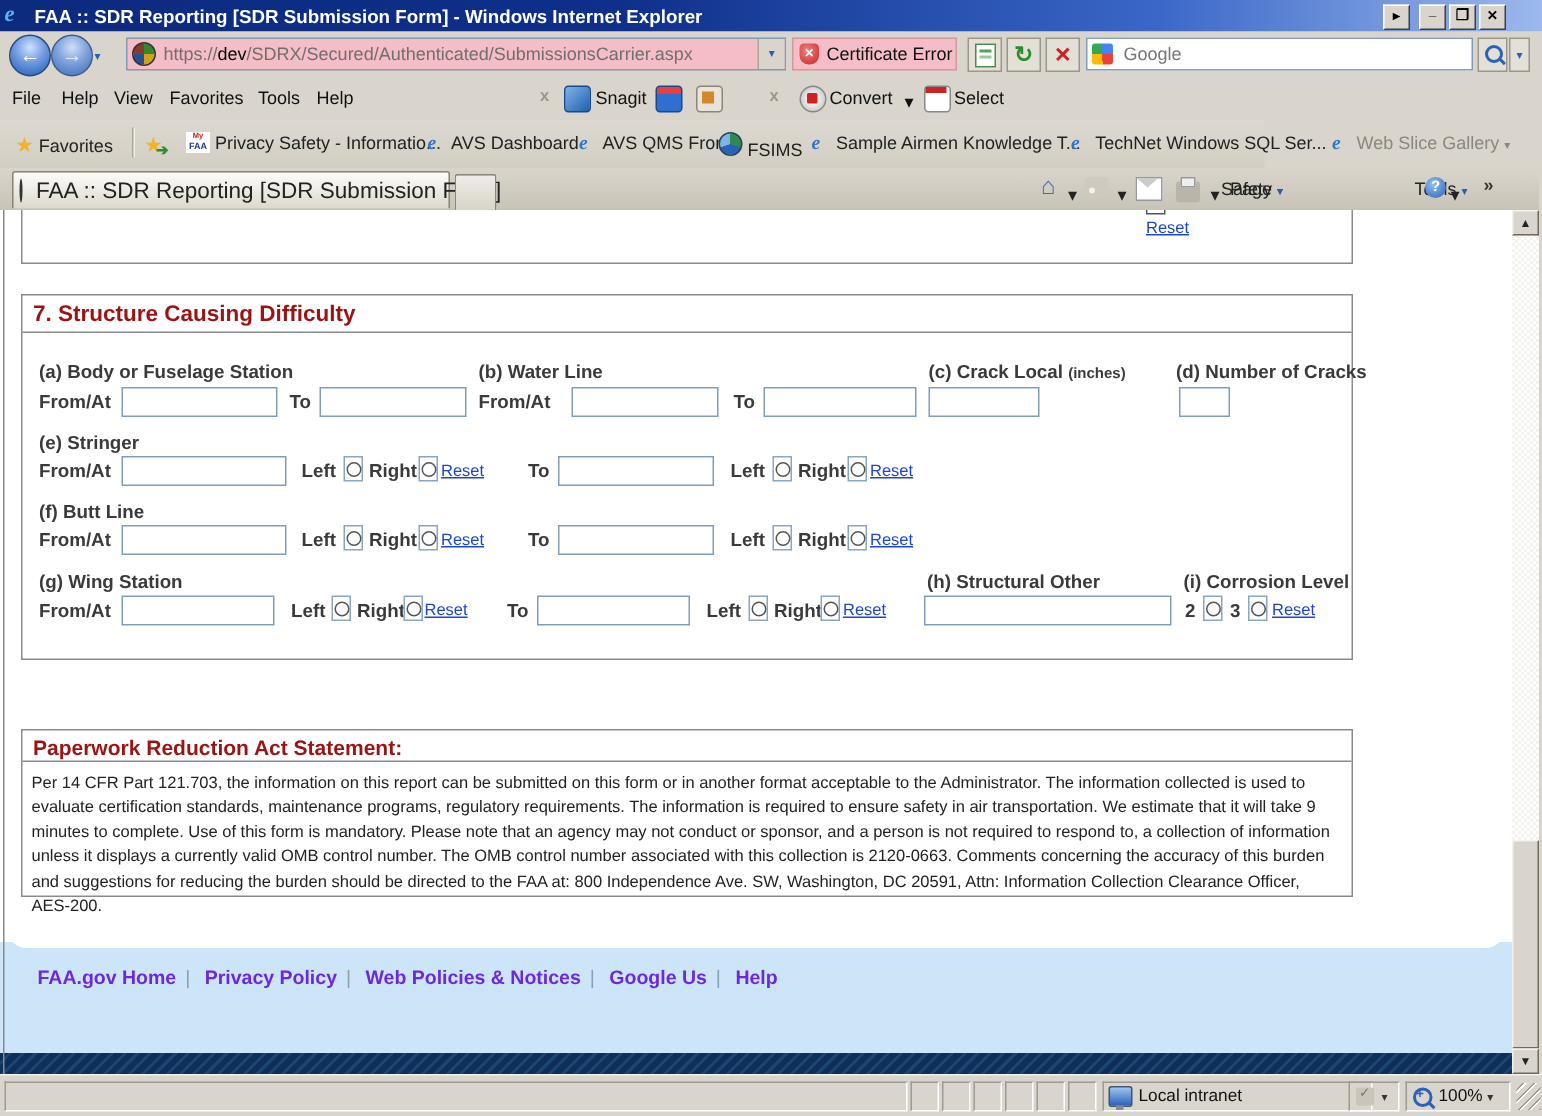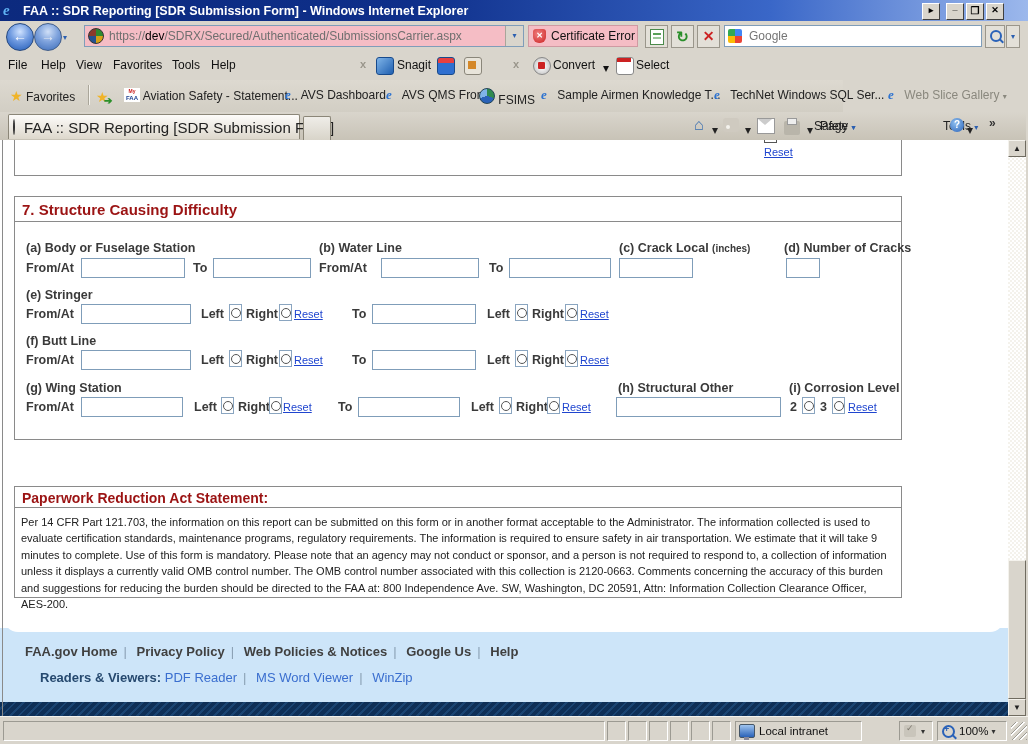--- a/index.html
+++ b/index.html
@@ -133,21 +133,21 @@
   .frow{position:absolute;left:0;width:886px;height:24px;}
   .txt{position:absolute;top:0;height:20px;border:1px solid #7f9db9;background:#fff;box-sizing:border-box;
     font-size:12px;padding:1px 3px;font-family:"Liberation Sans",sans-serif;}
   .frow .flab{top:3px;}
   .rad{position:absolute;top:0;width:13px;height:17px;border:1px solid #8aa5c0;background:#fff;box-sizing:border-box;}
   .rad i{position:absolute;left:1px;top:3px;width:8px;height:8px;border:1px solid #555;border-radius:50%;background:#fff;}
   .chk{position:absolute;width:13px;height:13px;border:1px solid #555;background:#fff;box-sizing:border-box;}
   .rlink{position:absolute;top:4px;font-size:11px;color:#1f45cf;text-decoration:underline;cursor:pointer;}
   .pwbody{padding:6px 7px 4px 6px;font-size:11px;line-height:16.4px;color:#222;}
   .flinks{position:absolute;left:25px;top:504px;z-index:2;font-size:13px;font-weight:bold;color:#26496f;white-space:nowrap;}
-  .flinks a{color:#404040;text-decoration:none;cursor:pointer;}
+  .flinks a{color:#6d28d9;text-decoration:none;cursor:pointer;}
   .fsep{color:#8aa0b4;padding:0 6px;font-weight:normal;}
   .freaders{position:absolute;left:40px;top:530px;z-index:2;font-size:13px;white-space:nowrap;}
   .freaders .rlab{font-weight:bold;color:#26496f;}
   .freaders a{color:#3a6ecf;text-decoration:none;cursor:pointer;}
 
   
   .vscroll{position:absolute;left:1008px;top:140px;width:18px;height:576px;
     background:repeating-conic-gradient(#f4f2ec 0 25%,#fff 0 50%) 0 0/4px 4px;}
   .sbtn{position:absolute;left:0;width:18px;height:17px;background:#d9d5cc;border:1px solid;
     border-color:#f4f2ec #6f6b60 #6f6b60 #f4f2ec;box-sizing:border-box;font-size:8px;color:#222;
@@ -230,21 +230,21 @@
     <span class="mitem" style="left:553px">Convert</span>
     <span class="mitem dd8" style="left:603px;top:9px">▾</span>
     <span class="micon select-ico" style="left:616px"></span>
     <span class="mitem" style="left:636px">Select</span>
   </div>
 
   <div class="fav-row">
     <span class="fitem" style="left:10px"><span class="star">★</span> <span>Favorites</span></span>
     <span class="vsep" style="left:88px"></span>
     <span class="fitem addfav" style="left:96px"><span class="star">★</span><span class="arrow">➔</span></span>
-    <span class="fitem" style="left:124px"><span class="myfaa-ico"></span> <span>Aviation Safety - Statement...</span></span>
+    <span class="fitem" style="left:124px"><span class="myfaa-ico"></span> <span>Privacy Safety - Informatio...</span></span>
     <span class="fitem" style="left:285px"><span class="eico"></span> <span>AVS Dashboard</span></span>
     <span class="fitem" style="left:386px"><span class="eico"></span> <span>AVS QMS From</span></span>
     <span class="fitem" style="left:479px"><span class="globe-ico"></span> <span>FSIMS</span></span>
     <span class="fitem" style="left:541px"><span class="eico"></span> <span>Sample Airmen Knowledge T...</span></span>
     <span class="fitem" style="left:714px"><span class="eico"></span> <span>TechNet Windows SQL Ser...</span></span>
     <span class="fitem gray" style="left:888px"><span class="eico"></span> <span>Web Slice Gallery</span> <span class="dd8 gray">▾</span></span>
   </div>
 
   <div class="tab-row">
     <span class="tab">
@@ -395,44 +395,38 @@
       <div class="pwbody">Per 14 CFR Part 121.703, the information on this report can be submitted on this form or in another format acceptable to the Administrator. The information collected is used to evaluate certification standards, maintenance programs, regulatory requirements. The information is required to ensure safety in air transportation. We estimate that it will take 9 minutes to complete. Use of this form is mandatory. Please note that an agency may not conduct or sponsor, and a person is not required to respond to, a collection of information unless it displays a currently valid OMB control number. The OMB control number associated with this collection is 2120-0663. Comments concerning the accuracy of this burden and suggestions for reducing the burden should be directed to the FAA at: 800 Independence Ave. SW, Washington, DC 20591, Attn: Information Collection Clearance Officer, AES-200.</div>
     </div>
 
     <div class="flinks">
       <a>FAA.gov Home</a><span class="fsep">|</span>
       <a>Privacy Policy</a><span class="fsep">|</span>
       <a>Web Policies &amp; Notices</a><span class="fsep">|</span>
       <a>Google Us</a><span class="fsep">|</span>
       <a>Help</a>
     </div>
-    <div class="freaders">
-      <span class="rlab">Readers &amp; Viewers:</span>
-      <a>PDF Reader</a><span class="fsep">|</span>
-      <a>MS Word Viewer</a><span class="fsep">|</span>
-      <a>WinZip</a>
-    </div>
   </div>
 
   <div class="vscroll">
     <span class="sbtn" style="top:0">▲</span>
     <span class="sthumb"></span>
     <span class="sbtn" style="top:559px">▼</span>
   </div>
   <div class="win-edge" style="left:1026px"></div>
 
   <div class="statusbar">
     <span class="seg" style="left:3px;width:602px"></span>
     <span class="seg" style="left:607px;width:19px"></span>
     <span class="seg" style="left:628px;width:19px"></span>
     <span class="seg" style="left:649px;width:19px"></span>
     <span class="seg" style="left:670px;width:19px"></span>
     <span class="seg" style="left:691px;width:19px"></span>
     <span class="seg" style="left:712px;width:19px"></span>
-    <span class="seg" style="left:735px;width:127px">
+    <span class="seg" style="left:735px;width:180px">
       <span class="moni"></span>
       <span>Local intranet</span>
     </span>
     <span class="seg" style="left:899px;width:34px">
       <span class="prot-ico"></span>
       <span class="ddg">▾</span>
     </span>
     <span class="seg" style="left:937px;width:70px">
       <span class="zoom-mag"></span>
       <span>100%</span>

